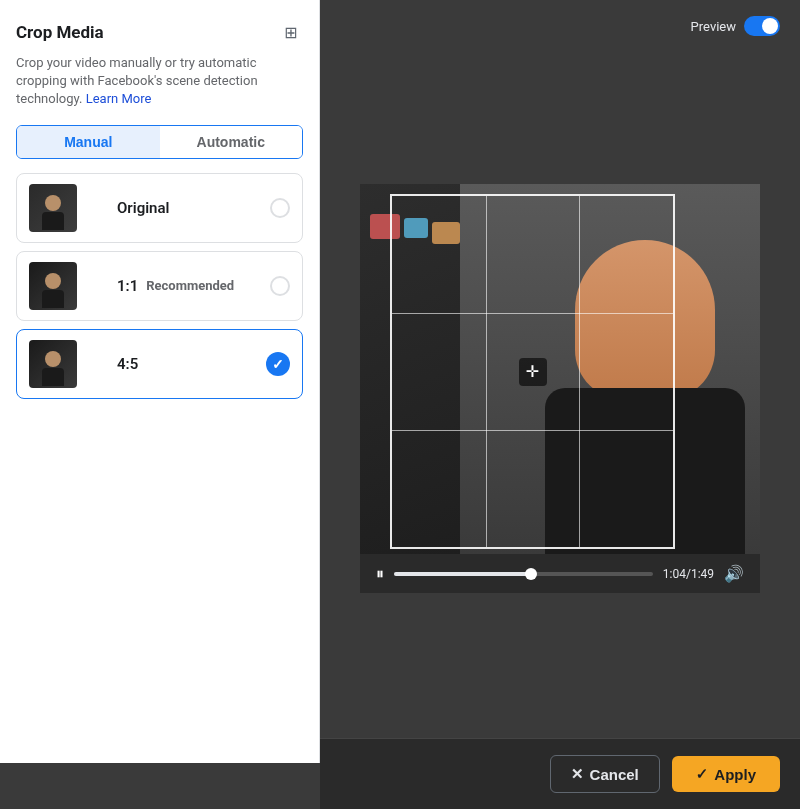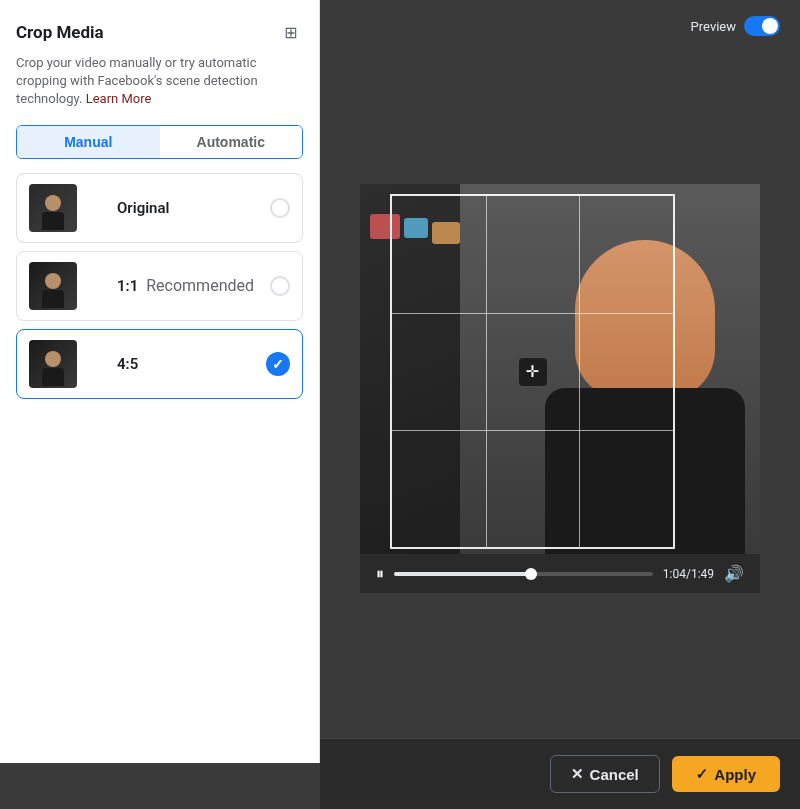--- a/index.html
+++ b/index.html
@@ -47,21 +47,21 @@
     }
 
     .panel-description {
       font-size: 13px;
       color: #65676b;
       line-height: 1.4;
       margin-bottom: 16px;
     }
 
     .learn-more {
-      color: #7f1d1d;
+      color: #1d4ed8;
       text-decoration: none;
       cursor: pointer;
     }
 
     
     .tabs-container {
       display: flex;
       border: 1.5px solid #1877f2;
       border-radius: 6px;
       overflow: hidden;
@@ -130,23 +130,23 @@
       margin-left: 28px;
     }
 
     .crop-label {
       font-size: 15px;
       font-weight: 600;
       color: #1c1e21;
     }
 
     .recommended-badge {
-      font-size: 16px;
+      font-size: 13px;
       color: #65676b;
-      font-weight: 400;
+      font-weight: 700;
     }
 
     .crop-radio {
       width: 20px;
       height: 20px;
       border-radius: 50%;
       border: 2px solid #dddfe2;
       flex-shrink: 0;
       display: flex;
       align-items: center;

